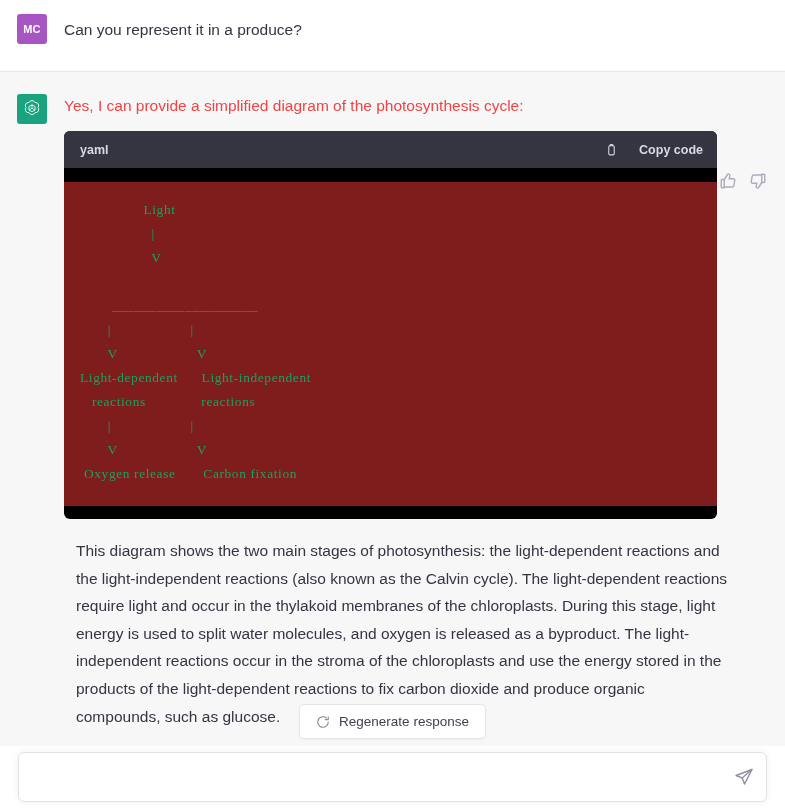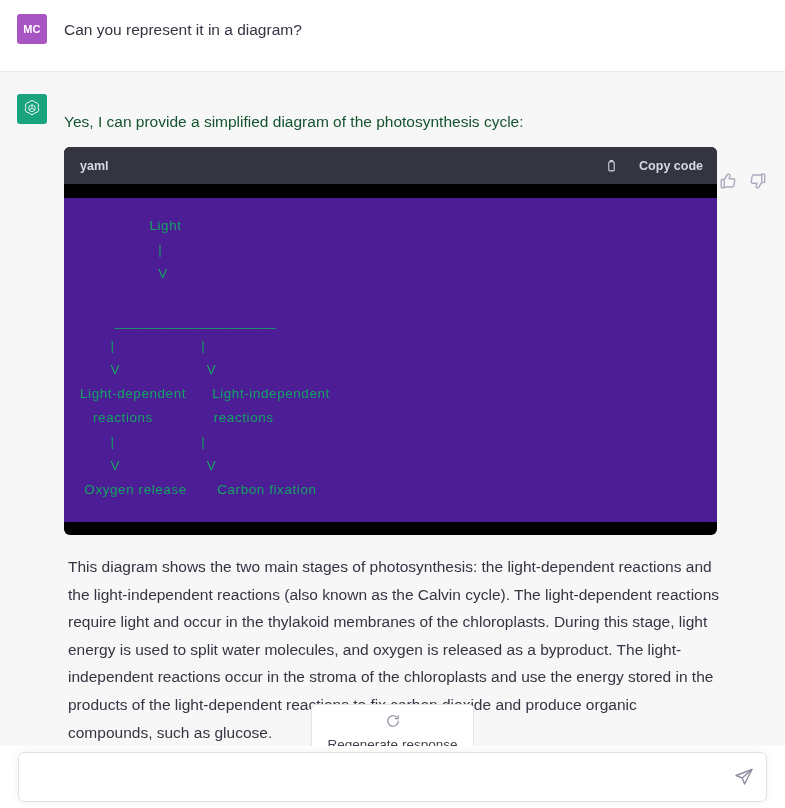--- a/index.html
+++ b/index.html
@@ -32,22 +32,22 @@
   .avatar.user-av { background: #a855c4; }
   .avatar.bot-av { background: #19a37f; }
 
   .content-col { flex: 1 1 auto; padding-right: 22px; }
 
   .user-text {
     font-size: 15.5px; color: #343541; line-height: 1.5;
     margin: 4px 0 0 0;
   }
   .assistant-lead {
-    font-size: 15.5px; color: #14532d; line-height: 1.5;
-    margin: 16px 0 14px 0;
+    font-size: 15.5px; color: #ef4444; line-height: 1.5;
+    margin: 0 0 14px 0;
   }
 
   
   .feedback {
     position: absolute; right: 18px; top: 100px;
     display: flex; gap: 12px;
   }
   .fb-btn { width: 18px; height: 18px; color: #acacbe; cursor: pointer; }
   .fb-btn svg { display:block; width:18px; height:18px; }
 
@@ -63,45 +63,44 @@
     font-weight: bold;
   }
   .code-lang { font-size: 12.5px; color: #d9d9e3; }
   .copy-btn {
     display: flex; align-items: center; gap: 21px;
     font-size: 12.5px; color: #d9d9e3; cursor: pointer;
   }
   .copy-btn svg { width: 13px; height: 14px; display:block; }
 
   .code-body {
-    background: #4c1d95; padding: 16px 16px 20px 16px;
-    font-family: Liberation Sans, sans-serif;
+    background: #7f1d1d; padding: 16px 16px 20px 16px;
+    font-family: Liberation Serif, serif;
     font-size: 13.4px; line-height: 24px;
     color: #13a463; white-space: pre;
     letter-spacing: 0.62px;
   }
 
   
   .explain {
     font-size: 15.5px; color: #343541; line-height: 1.78;
-    margin: 4px; max-width: 655px;
+    margin: 12px; max-width: 655px;
   }
 
   
   .regen-wrap {
     position: absolute; left: 0; right: 0; top: 704px;
     display: flex; justify-content: center;
   }
   .regen-btn {
     display: inline-flex; align-items: center; gap: 9px;
     background: #ffffff; border: 1px solid #e5e5e6;
     border-radius: 5px; padding: 9px 16px;
     font-size: 13.5px; color: #40414f; cursor: pointer;
     box-shadow: 0 1px 2px rgba(0,0,0,0.04);
-    flex-direction: column;
   }
   .regen-btn svg { width: 14px; height: 14px; display:block; color:#8e8ea0; }
 
   
   .composer-area {
     position: absolute; left: 0; bottom: 0; width: 785px; height: 62px;
     background: #ffffff; padding: 0 18px;
     display: flex; align-items: center;
   }
   .composer {
@@ -124,21 +123,21 @@
 </head>
 <body>
 
 <div id="app">
 
   <div class="msg-row user">
     <div class="avatar-col">
       <div class="avatar user-av">MC</div>
     </div>
     <div class="content-col">
-      <p class="user-text">Can you represent it in a diagram?</p>
+      <p class="user-text">Can you represent it in a produce?</p>
     </div>
   </div>
 
   <div class="msg-row assistant">
     <div class="avatar-col">
       <div class="avatar bot-av">
         <span>
           <svg viewBox="0 0 24 24" width="20" height="20" fill="none" stroke="#ffffff" stroke-width="1.2">
             <path d="M12 3.2c-1.6 0-3 .9-3.7 2.2-1.5-.2-3 .5-3.8 1.9-.8 1.4-.6 3 .3 4.2-.9 1.2-1.1 2.8-.3 4.2.8 1.4 2.3 2.1 3.8 1.9.7 1.3 2.1 2.2 3.7 2.2s3-.9 3.7-2.2c1.5.2 3-.5 3.8-1.9.8-1.4.6-3-.3-4.2.9-1.2 1.1-2.8.3-4.2-.8-1.4-2.3-2.1-3.8-1.9C15 4.1 13.6 3.2 12 3.2z"></path>
             <path d="M12 8.1 8.3 10.2v4.2L12 16.5l3.7-2.1v-4.2L12 8.1z" stroke-width="1"></path>

